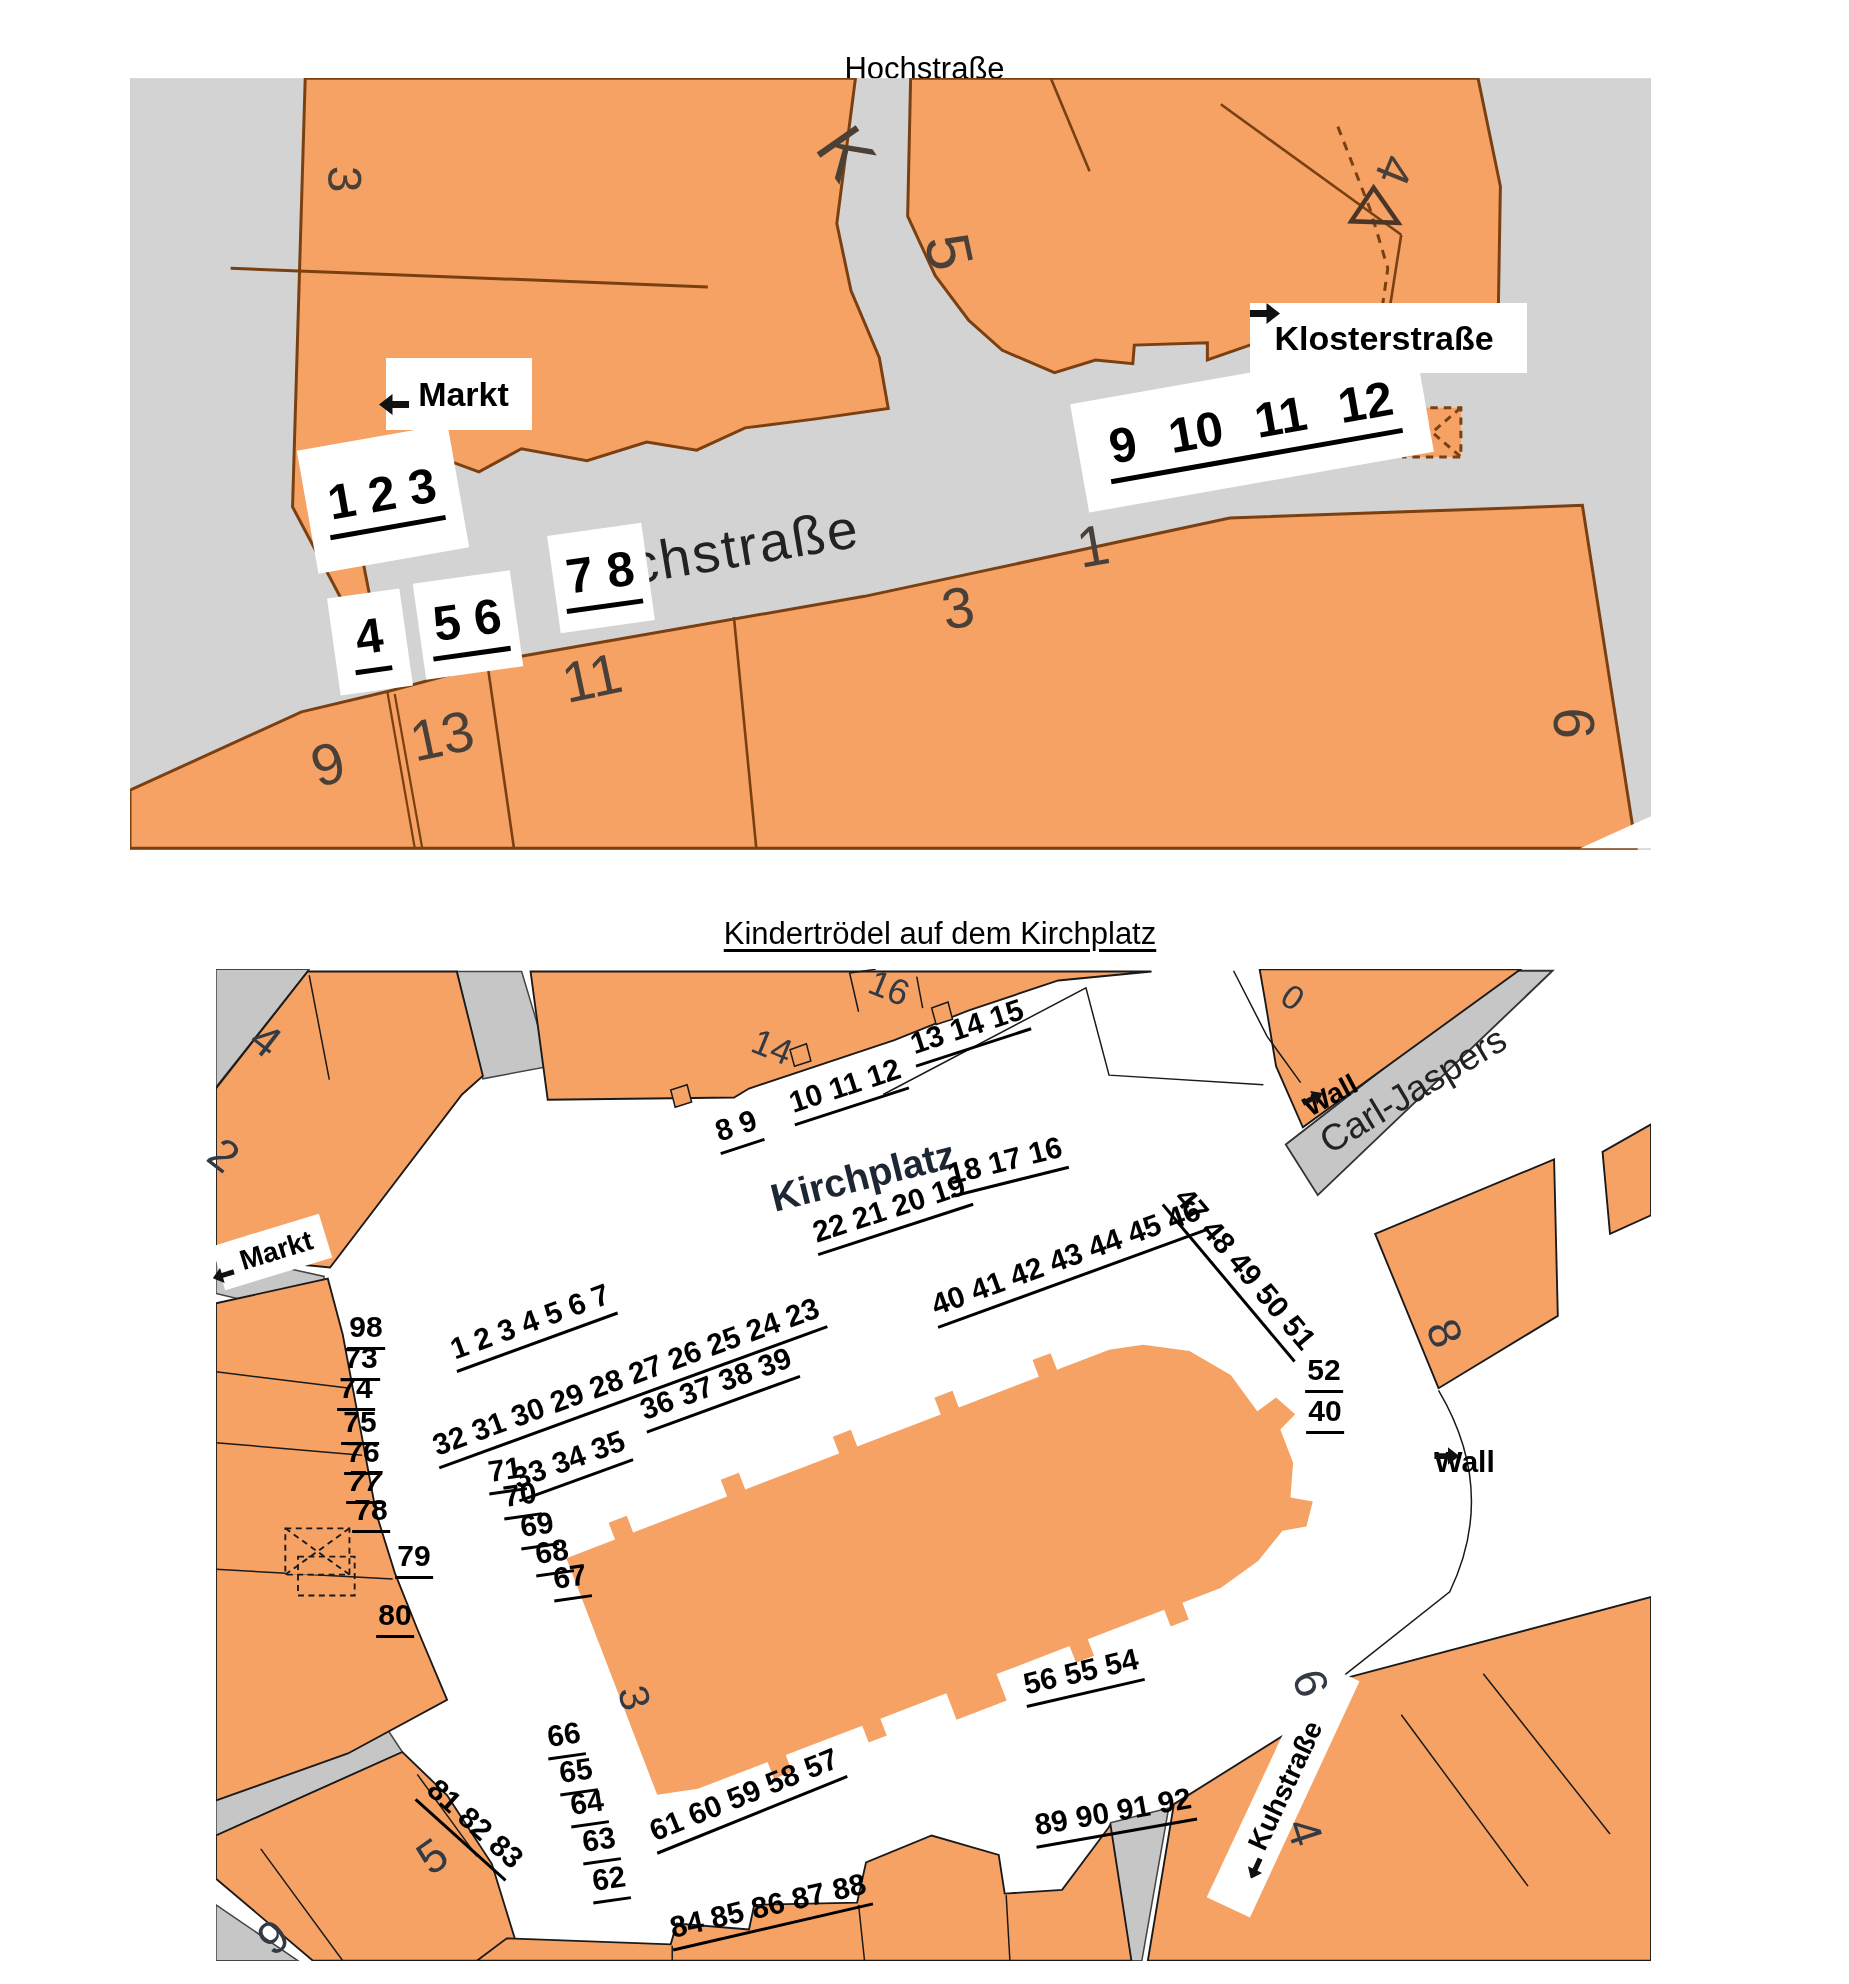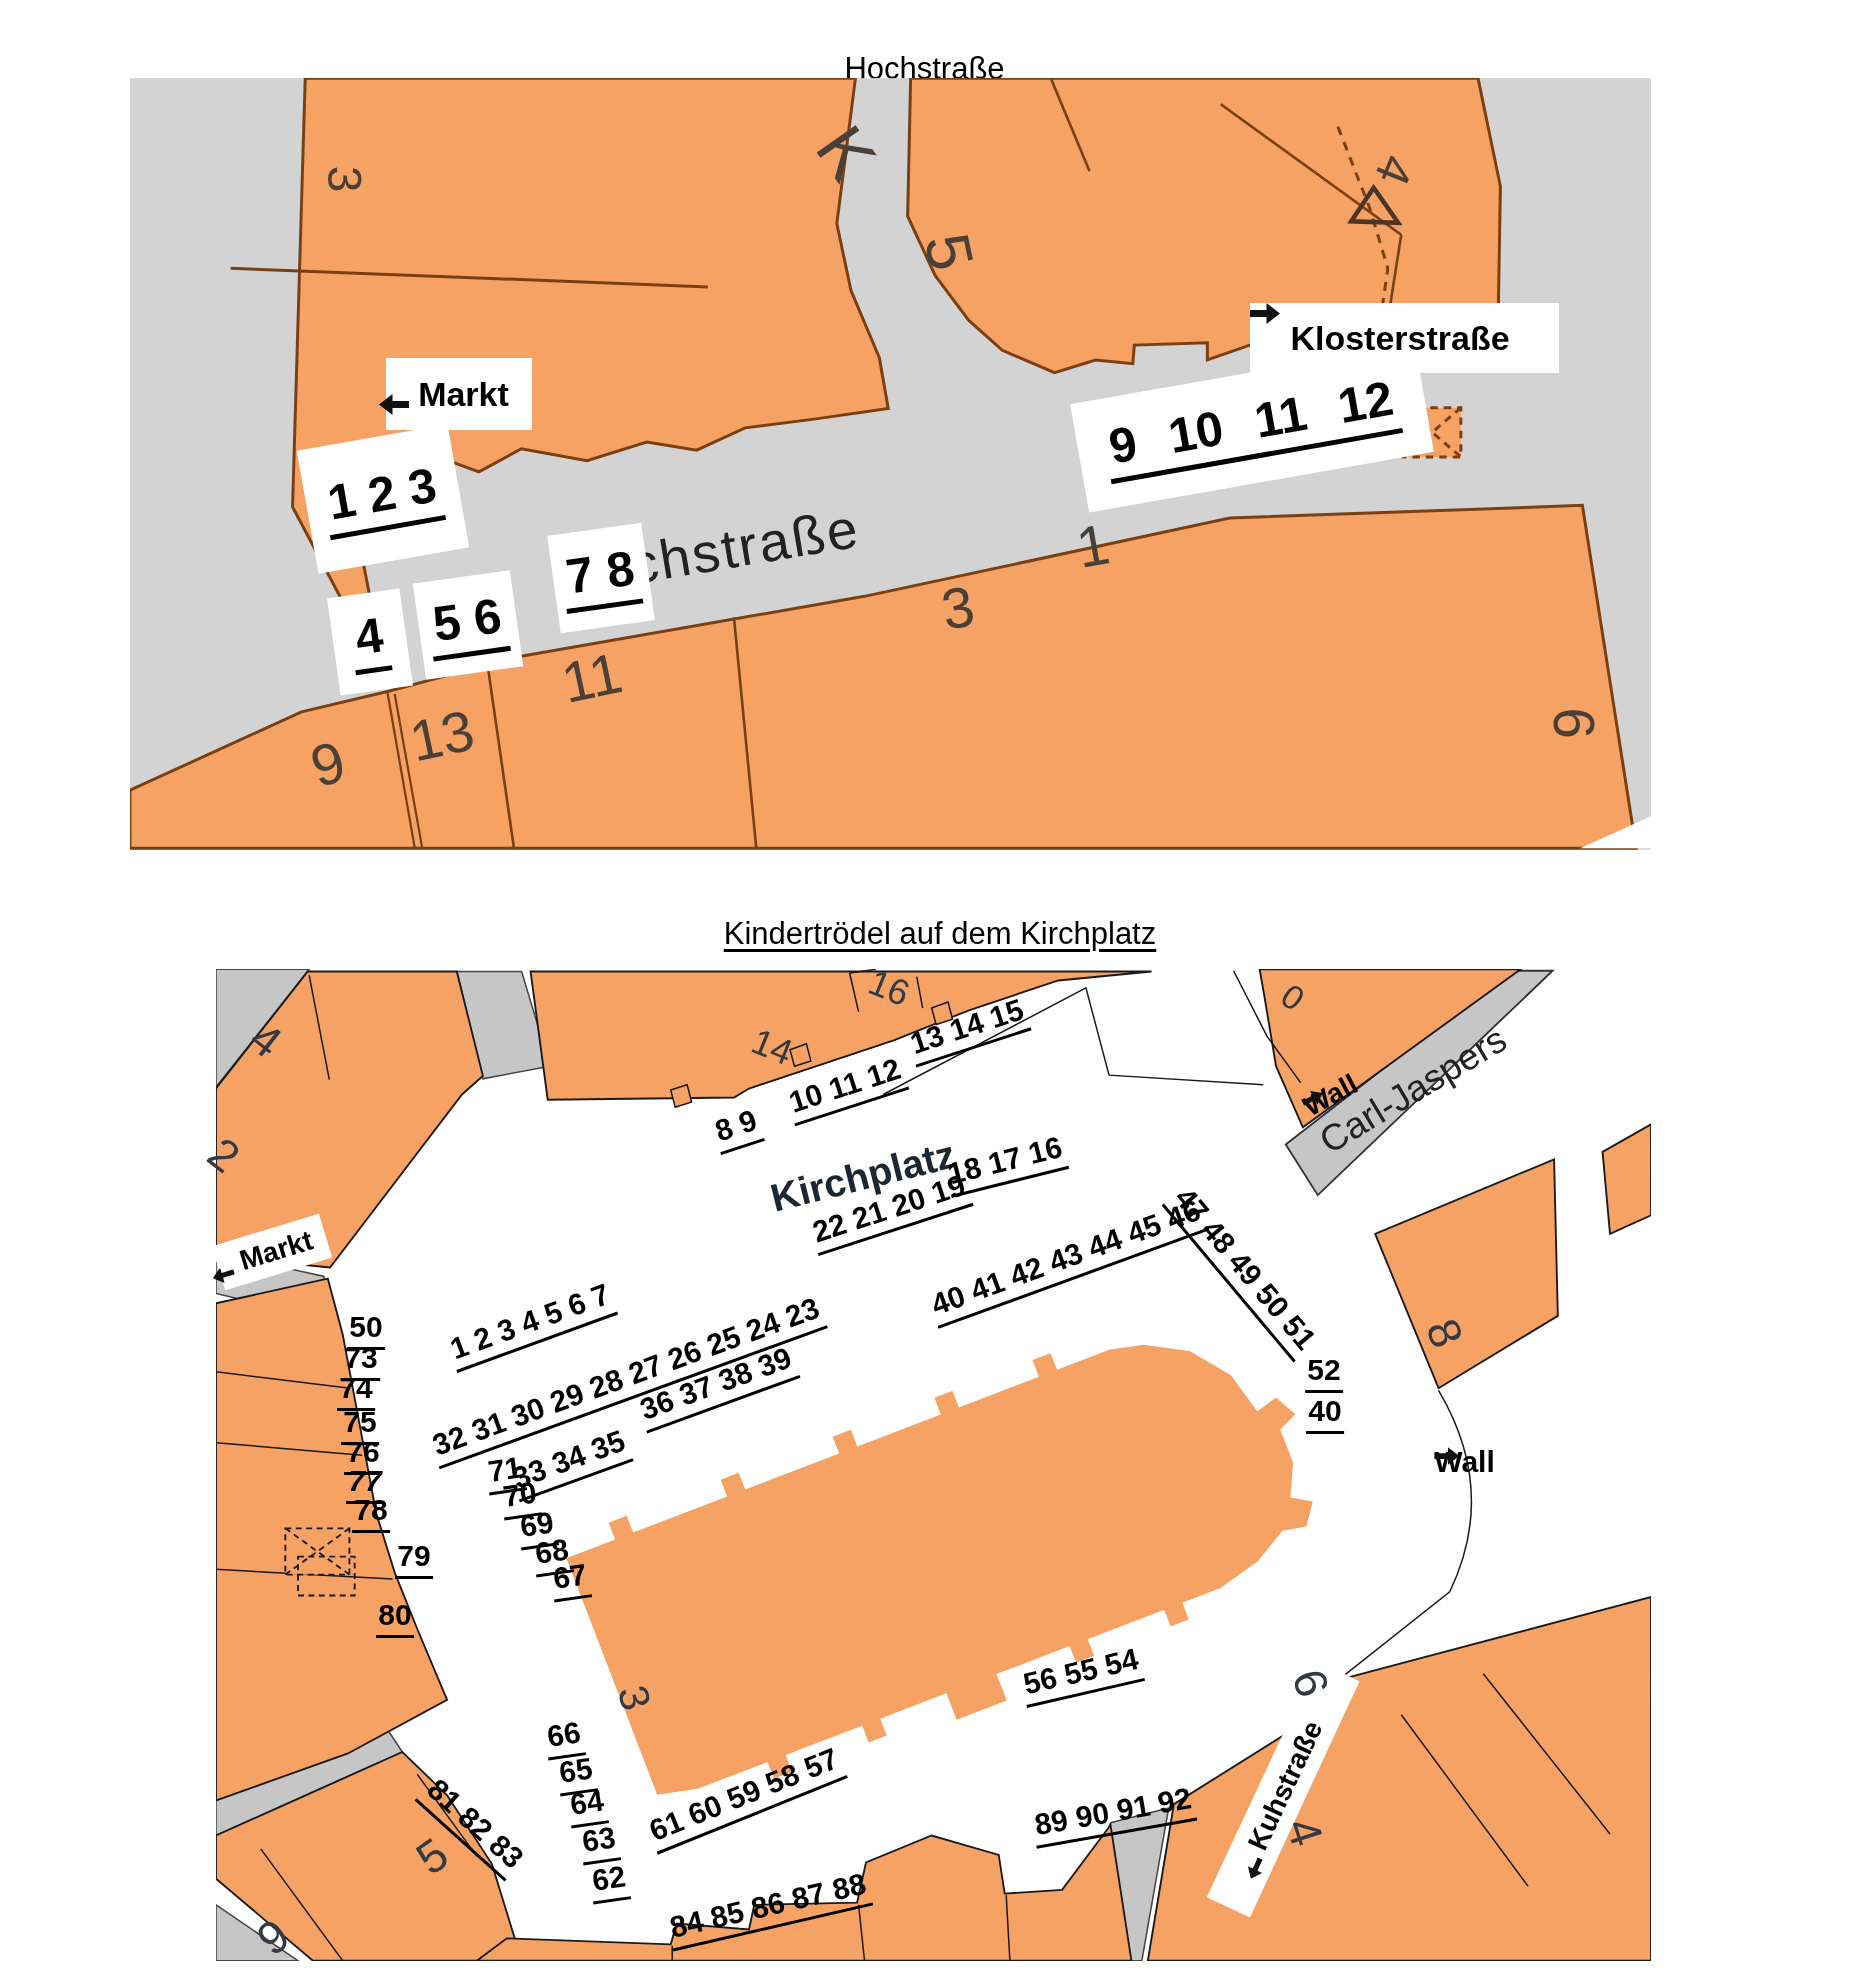--- a/index.html
+++ b/index.html
@@ -94,21 +94,21 @@
   </div>
 
   <div class="lbl wb sign" style="left:256px;top:280px;width:146px;height:72px;font-size:34px;">
     <span class="arr flip">
         <svg width="30" height="21" viewBox="0 0 20 14">
           <path d="M11 0 L20 7 L11 14 L11 9.3 L0 9.3 L0 4.7 L11 4.7 Z" fill="#111"></path>
         </svg>
       </span>
     <span>Markt</span>
   </div>
-  <div class="lbl wb sign" style="left:1120px;top:225px;width:309px;height:70px;font-size:34px;">
+  <div class="lbl wb sign" style="left:1120px;top:225px;width:277px;height:70px;font-size:34px;">
     <span>Klosterstraße</span>
     <span class="arr">
         <svg width="30" height="21" viewBox="0 0 20 14">
           <path d="M11 0 L20 7 L11 14 L11 9.3 L0 9.3 L0 4.7 L11 4.7 Z" fill="#111"></path>
         </svg>
       </span>
   </div>
 </div>
 
 <div class="map" style="left:216px;top:969px;width:1435px;height:992px;">
@@ -188,21 +188,21 @@
   <div class="lbl" style="left:850px;top:289px;transform:translate(-50%,-50%) rotate(-20deg);"><span class="st2">40 41 42 43 44 45 46</span></div>
   <div class="lbl" style="left:1029px;top:300px;transform:translate(-50%,-50%) rotate(50deg);"><span class="st2">47 48 49 50 51</span></div>
   <div class="lbl" style="left:1108px;top:401px;transform:translate(-50%,-50%);"><span class="st2">52</span></div>
   <div class="lbl" style="left:1109px;top:442px;transform:translate(-50%,-50%);"><span class="st2">40</span></div>
 
   <div class="lbl" style="left:314px;top:353px;transform:translate(-50%,-50%) rotate(-20deg);"><span class="st2">1 2 3 4 5 6 7</span></div>
   <div class="lbl" style="left:410px;top:408px;transform:translate(-50%,-50%) rotate(-20deg);"><span class="st2">32 31 30 29 28 27 26 25 24 23</span></div>
   <div class="lbl" style="left:353px;top:491px;transform:translate(-50%,-50%) rotate(-20deg);"><span class="st2">33 34 35</span></div>
   <div class="lbl" style="left:500px;top:415px;transform:translate(-50%,-50%) rotate(-20deg);"><span class="st2">36 37 38 39</span></div>
 
-  <div class="lbl" style="left:150px;top:358px;transform:translate(-50%,-50%);"><span class="st2">50</span></div>
+  <div class="lbl" style="left:150px;top:358px;transform:translate(-50%,-50%);"><span class="st2">98</span></div>
   <div class="lbl" style="left:145px;top:389px;transform:translate(-50%,-50%);"><span class="st2">73</span></div>
   <div class="lbl" style="left:140px;top:419px;transform:translate(-50%,-50%);"><span class="st2">74</span></div>
   <div class="lbl" style="left:144px;top:453px;transform:translate(-50%,-50%);"><span class="st2">75</span></div>
   <div class="lbl" style="left:147px;top:483px;transform:translate(-50%,-50%);"><span class="st2">76</span></div>
   <div class="lbl" style="left:149px;top:512px;transform:translate(-50%,-50%);font-style:italic;"><span class="st2">77</span></div>
   <div class="lbl" style="left:155px;top:541px;transform:translate(-50%,-50%);"><span class="st2">78</span></div>
   <div class="lbl" style="left:168px;top:587px;transform:translate(-50%,-50%);margin-left:30px;"><span class="st2">79</span></div>
   <div class="lbl" style="left:179px;top:626px;transform:translate(-50%,-50%);margin-top:20px;"><span class="st2">80</span></div>
 
   <div class="lbl" style="left:289px;top:501px;transform:translate(-50%,-50%) rotate(-8deg);"><span class="st2">71</span></div>

